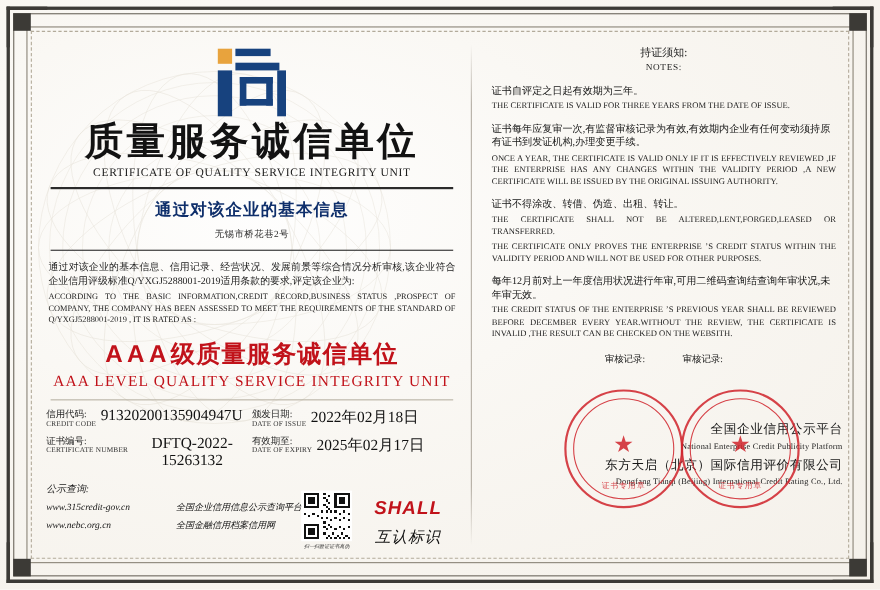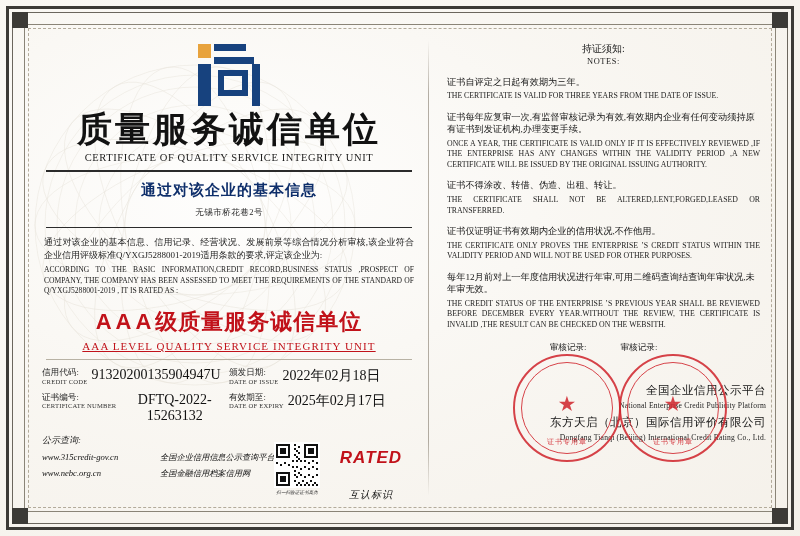--- a/index.html
+++ b/index.html
@@ -127,21 +127,21 @@
   }
   .award-cn{
     font-family:"Liberation Sans", sans-serif;
     font-weight:bold;
     font-size:22px;
     color:#c1121a;
     letter-spacing:1px;
   }
   .award-cn .aaa{letter-spacing:4px;}
   .award-en{
-    font-size:11px;color:#c1121a;letter-spacing:1.1px;margin-top:3px;text-decoration:underline;
+    font-size:14px;color:#c1121a;letter-spacing:1.1px;margin-top:3px;
   }
   .award-rule{height:1px;background:#b8b2a4;margin:7px 6px 0 6px;}
 
   .meta{
     margin:7px 2px 0 2px;
     display:flex;flex-wrap:wrap;
   }
   .meta-row{width:100%;display:flex;margin-bottom:6px;}
   .meta-cell{width:50%;display:flex;align-items:flex-start;}
   .meta-label{
@@ -172,21 +172,21 @@
     position:absolute;right:88px;top:56px;width:62px;text-align:center;
     font-size:4.6px;color:#333;letter-spacing:0;
   }
   .nebc{
     position:absolute;right:8px;top:14px;text-align:center;width:74px;
   }
   .nebc-txt{
     font-family:"Liberation Sans", sans-serif;font-weight:bold;
     font-size:17px;color:#c1121a;letter-spacing:1px;
   }
-  .nebc-sub{font-size:10px;color:#111;margin-top:20px;letter-spacing:1px;}
+  .nebc-sub{font-size:14px;color:#111;margin-top:8px;letter-spacing:1px;}
 
   
   .notes-head{
     text-align:center;font-size:10px;color:#1d1d1d;line-height:1.35;margin-top:4px;
   }
   .notes-head .en{font-size:8.4px;letter-spacing:.6px;}
   .note-cn{
     font-size:9.2px;color:#161616;margin:9px 2px 0 2px;line-height:1.35;
   }
   .note-en{
@@ -415,21 +415,21 @@
             <rect x="13" y="21" width="1" height="1"></rect>
               <rect x="15" y="21" width="1" height="1"></rect>
             <rect x="17" y="21" width="1" height="1"></rect>
               <rect x="19" y="21" width="1" height="1"></rect>
             <rect x="21" y="21" width="1" height="1"></rect>
           </g>
         </svg>
         <div class="qr-cap">扫一扫验证证书真伪</div>
 
         <div class="nebc">
-          <div class="nebc-txt">RATED</div>
+          <div class="nebc-txt">SHALL</div>
           <div class="nebc-sub">互认标识</div>
         </div>
       </div>
 
     </div>
 
     <div class="divider"></div>
 
     <div class="right">
 
@@ -440,21 +440,20 @@
 
       <div class="note-cn">证书自评定之日起有效期为三年。</div>
       <div class="note-en">THE CERTIFICATE IS VALID FOR THREE YEARS FROM THE DATE OF ISSUE.</div>
 
       <div class="note-cn">证书每年应复审一次,有监督审核记录为有效,有效期内企业有任何变动须持原有证书到发证机构,办理变更手续。</div>
       <div class="note-en">ONCE A YEAR, THE CERTIFICATE IS VALID ONLY IF IT IS EFFECTIVELY REVIEWED ,IF THE ENTERPRISE HAS ANY CHANGES WITHIN THE VALIDITY PERIOD ,A NEW CERTIFICATE WILL BE ISSUED BY THE ORIGINAL ISSUING AUTHORITY.</div>
 
       <div class="note-cn">证书不得涂改、转借、伪造、出租、转让。</div>
       <div class="note-en">THE CERTIFICATE SHALL NOT BE ALTERED,LENT,FORGED,LEASED OR TRANSFERRED.</div>
 
-      <div class="note-cn">证书仅证明证书有效期内企业的信用状况,不作他用。</div>
       <div class="note-en">THE CERTIFICATE ONLY PROVES THE ENTERPRISE ’S CREDIT STATUS WITHIN THE VALIDITY PERIOD  AND WILL NOT BE USED FOR OTHER PURPOSES.</div>
 
       <div class="note-cn">每年12月前对上一年度信用状况进行年审,可用二维码查询结查询年审状况,未年审无效。</div>
       <div class="note-en">THE CREDIT STATUS OF THE ENTERPRISE ’S PREVIOUS YEAR SHALL BE REVIEWED BEFORE DECEMBER EVERY YEAR.WITHOUT THE REVIEW, THE CERTIFICATE IS INVALID ,THE RESULT CAN BE CHECKED ON THE WEBSITH.</div>
 
       <div class="review">
         <div class="review-line">审核记录:</div>
         <div class="review-line">审核记录:</div>
       </div>
 

